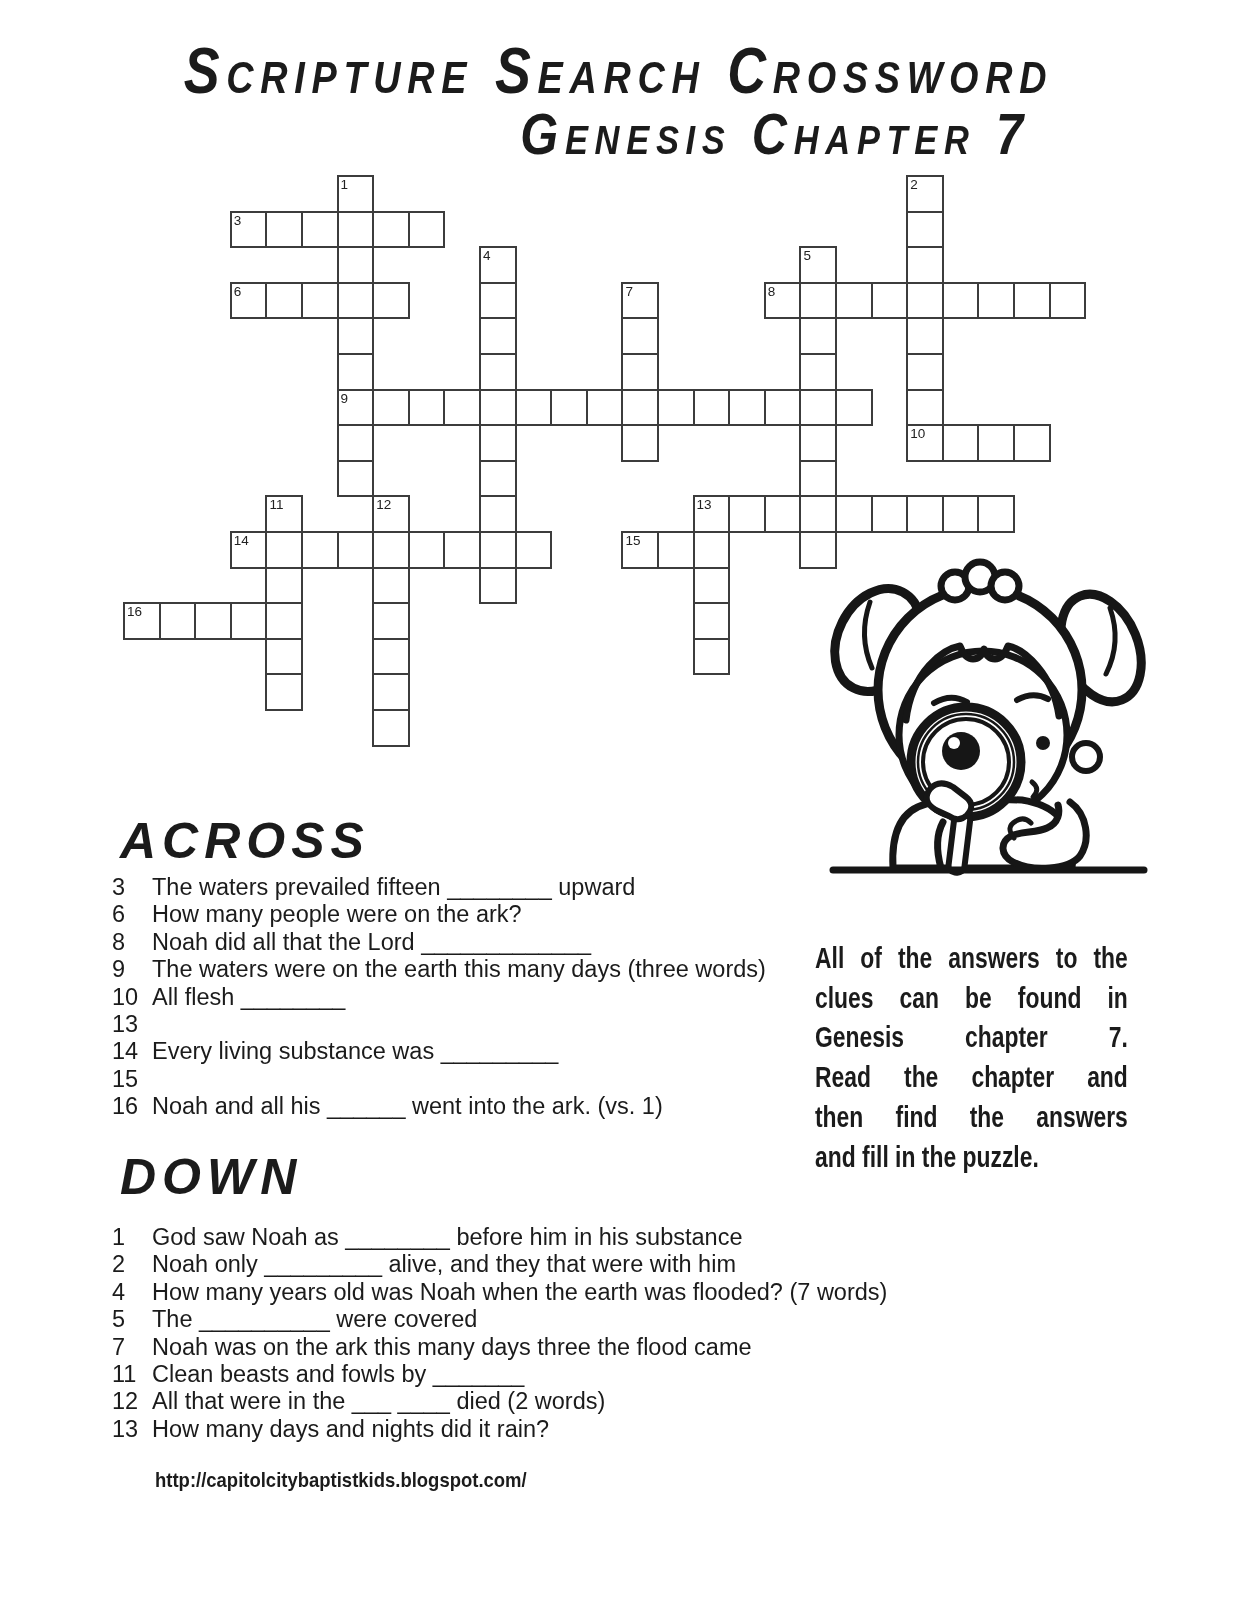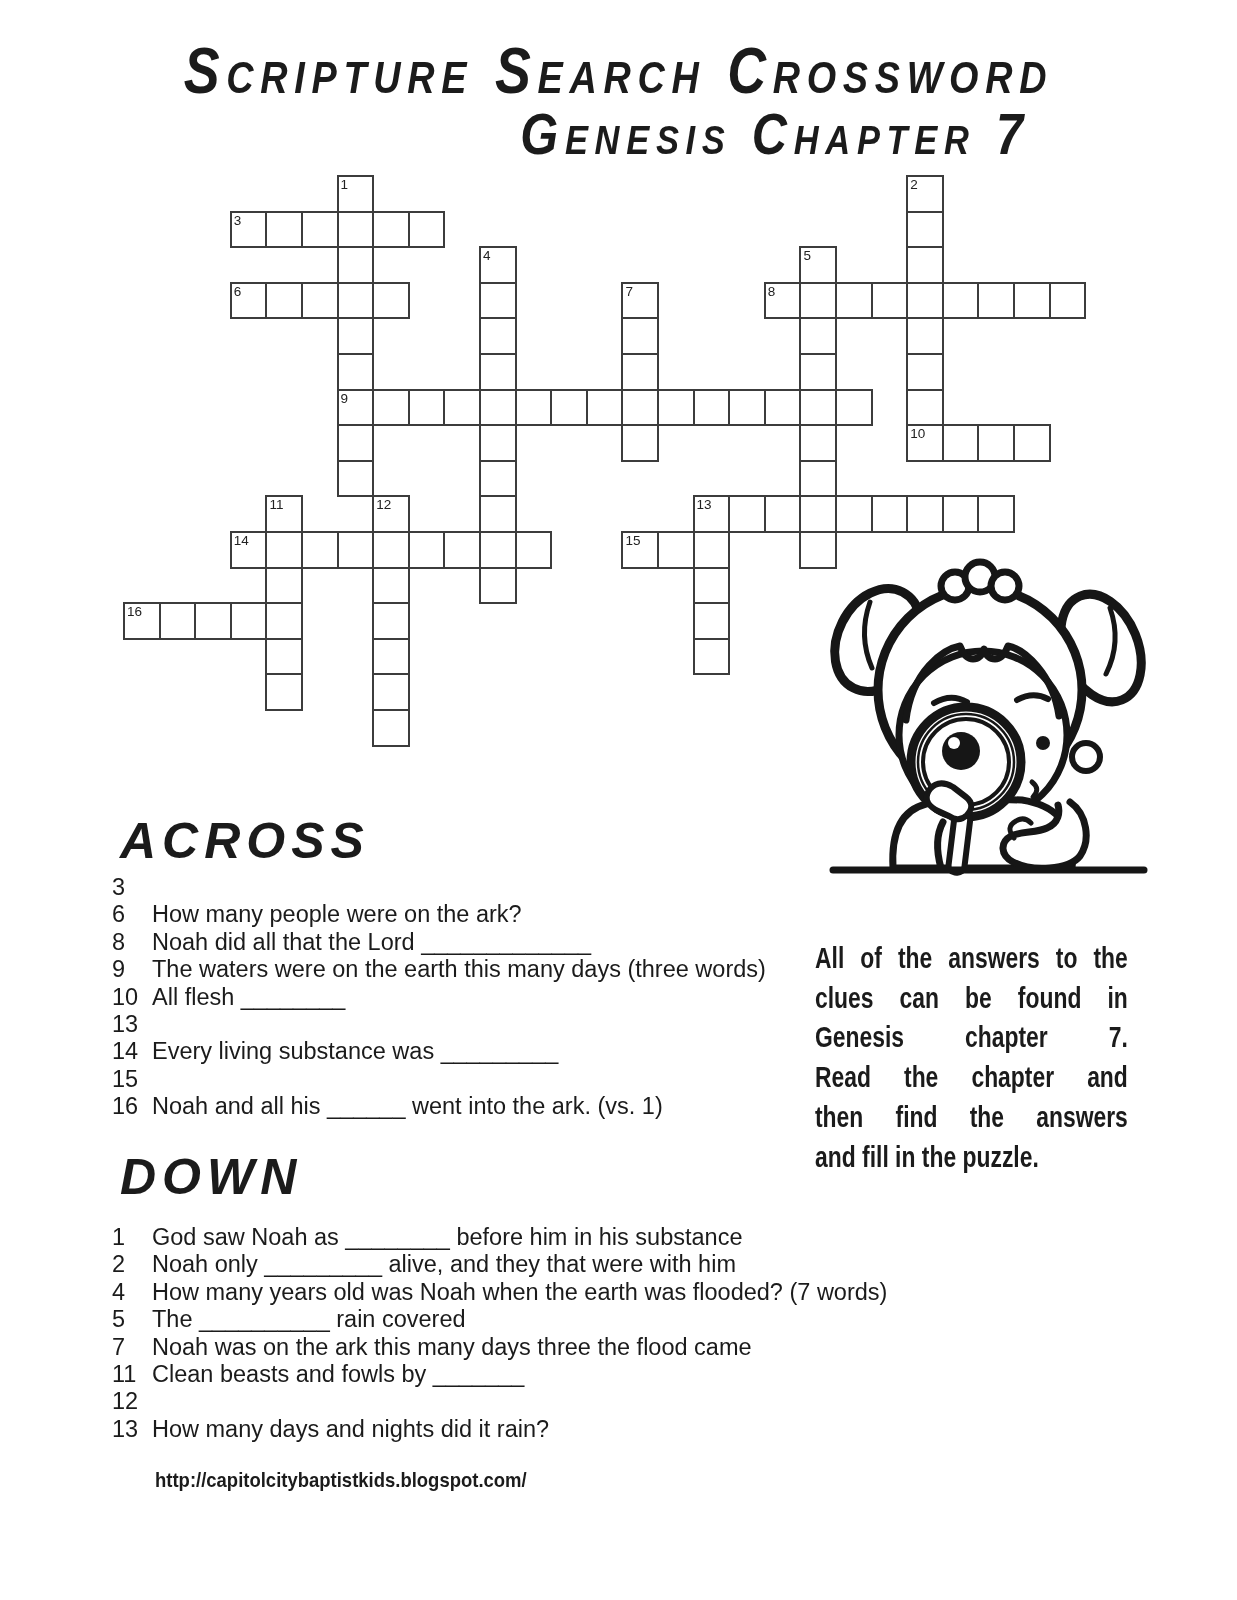--- a/index.html
+++ b/index.html
@@ -241,20 +241,21 @@
 
     <line x1="25" y1="320" x2="336" y2="320" stroke-width="7"></line>
   </g>
 </svg>
 
 <section class="clues" id="across-section">
   <h2>ACROSS</h2>
   <div id="across-list">
       <div class="clue">
         <span class="cnum">3</span>
+        <span class="ctext">The waters prevailed fifteen ________ upward</span>
       </div>
       <div class="clue">
         <span class="cnum">6</span>
         <span class="ctext">How many people were on the ark?</span>
       </div>
       <div class="clue">
         <span class="cnum">8</span>
         <span class="ctext">Noah did all that the Lord _____________</span>
       </div>
       <div class="clue">
@@ -292,32 +293,33 @@
       <div class="clue">
         <span class="cnum">2</span>
         <span class="ctext">Noah only _________ alive, and they that were with him</span>
       </div>
       <div class="clue">
         <span class="cnum">4</span>
         <span class="ctext">How many years old was Noah when the earth was flooded? (7 words)</span>
       </div>
       <div class="clue">
         <span class="cnum">5</span>
-        <span class="ctext">The __________ rain covered</span>
+        <span class="ctext">The __________ were covered</span>
       </div>
       <div class="clue">
         <span class="cnum">7</span>
         <span class="ctext">Noah was on the ark this many days three the flood came</span>
       </div>
       <div class="clue">
         <span class="cnum">11</span>
         <span class="ctext">Clean beasts and fowls by _______</span>
       </div>
       <div class="clue">
         <span class="cnum">12</span>
+        <span class="ctext">All that were in the ___ ____ died (2 words)</span>
       </div>
       <div class="clue">
         <span class="cnum">13</span>
         <span class="ctext">How many days and nights did it rain?</span>
       </div>
     </div>
 </section>
 
 <aside class="note" id="note">
     <div class="note-line">All of the answers to the</div>

